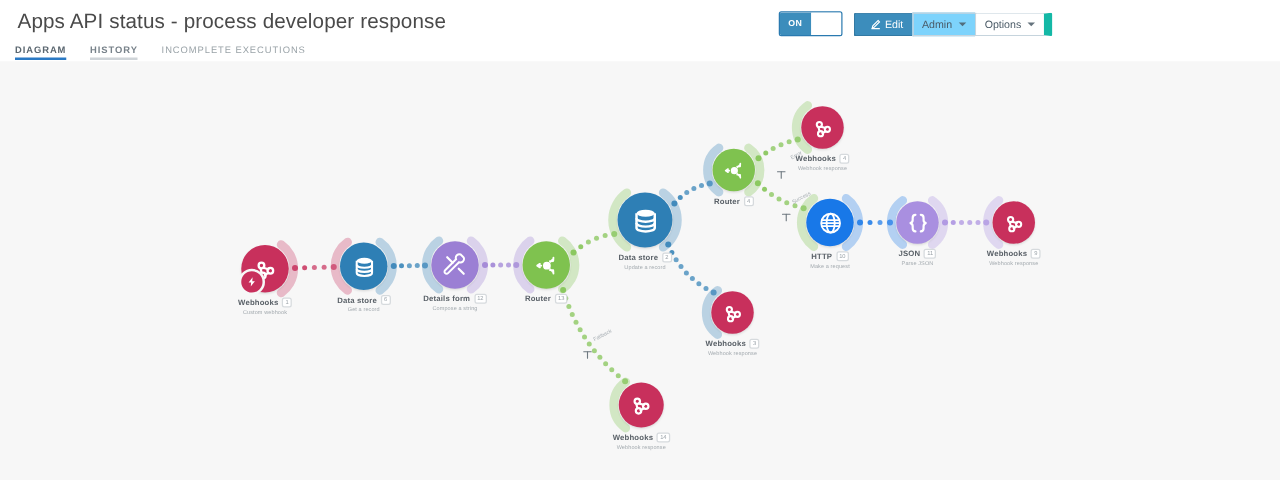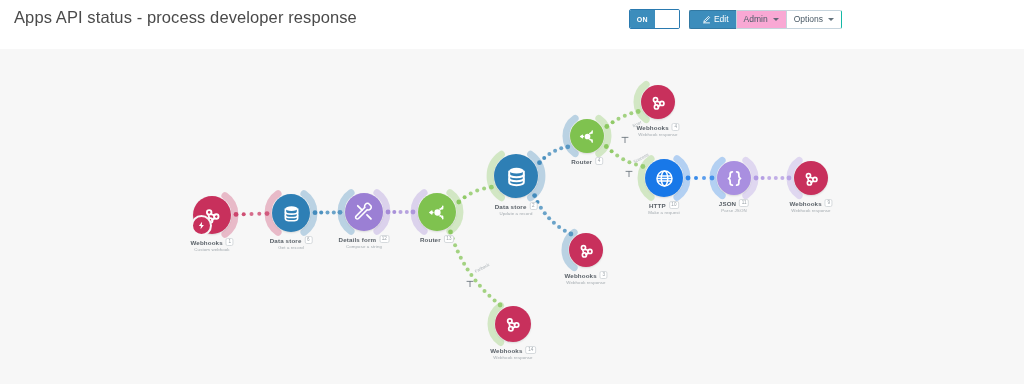--- a/index.html
+++ b/index.html
@@ -24,24 +24,24 @@
     background:#3c8dbc;color:#fff;font-size:7px;font-weight:700;
     padding:0 7px;display:flex;align-items:center;letter-spacing:.4px;
   }
   .toggle .off{background:#ffffff;width:24px;}
   .btngroup{display:flex;align-items:stretch;height:19px;}
   .btn{
     display:flex;align-items:center;gap:3px;
     font-size:8.5px;padding:0 7px;border:1px solid #c6d4dd;border-right:none;
     background:#fff;color:#4a5a66;white-space:nowrap;
   }
-  .btn:last-child{border-right:1px solid #14b8a6;border-radius:0 2px 2px 0;}
+  .btn:last-child{border-right:7px solid #14b8a6;border-radius:0 2px 2px 0;}
   .btn:first-child{border-radius:2px 0 0 2px;padding-left:12px;}
   .btn.primary{background:#3c8dbc;border-color:#3279a3;color:#fff;}
-  .btn.light{background:#f9a8d4;border-color:#c6d4dd;color:#4a5a66;}
+  .btn.light{background:#7dd3fc;border-color:#c6d4dd;color:#4a5a66;}
   .caret{display:inline-block;width:0;height:0;border-left:3px solid transparent;border-right:3px solid transparent;border-top:3.5px solid currentColor;margin-left:2px;opacity:.85;}
   .pencil{width:9px;height:9px;display:block;}
 
   .tabs{position:absolute;left:12px;top:35px;display:flex;gap:19px;}
   .tab{font-size:7.5px;letter-spacing:.75px;color:#9aa3a8;padding-bottom:4px;position:relative;white-space:nowrap;}
   .tab.active{color:#5b6770;font-weight:700;}
   .tab.semi{color:#78828a;font-weight:700;}
   .tab .ul{position:absolute;left:0;right:0;bottom:0;height:2.5px;background:transparent;}
   .tab.active .ul{background:#2a79c4;}
   .tab.semi .ul{background:#cfd4d8;}
@@ -107,20 +107,34 @@
           <span>Admin</span>
           <i class="caret"></i>
         </div>
         <div class="btn">
           <span>Options</span>
           <i class="caret"></i>
         </div>
       </div>
     </div>
 
+    <div class="tabs">
+      <div class="tab active">
+        <span>DIAGRAM</span>
+        <span class="ul"></span>
+      </div>
+      <div class="tab semi">
+        <span>HISTORY</span>
+        <span class="ul"></span>
+      </div>
+      <div class="tab">
+        <span>INCOMPLETE EXECUTIONS</span>
+        <span class="ul"></span>
+      </div>
+    </div>
   </div>
 
   <div class="canvas">
     <svg class="wires" viewBox="0 0 1024 335" width="1024" height="335">
         <circle cx="236.0" cy="165.4" r="2.4" fill="#c8305c" opacity="0.85"></circle>
         <circle cx="243.7" cy="165.2" r="2" fill="#c8305c" opacity="0.85"></circle>
         <circle cx="251.5" cy="165.0" r="2" fill="#c8305c" opacity="0.7"></circle>
         <circle cx="259.3" cy="164.8" r="2" fill="#c8305c" opacity="0.7"></circle>
         <circle cx="267.0" cy="164.6" r="2.4" fill="#c8305c" opacity="0.7"></circle>
         <circle cx="315.0" cy="163.7" r="2.4" fill="#2e7fb5" opacity="0.85"></circle>

